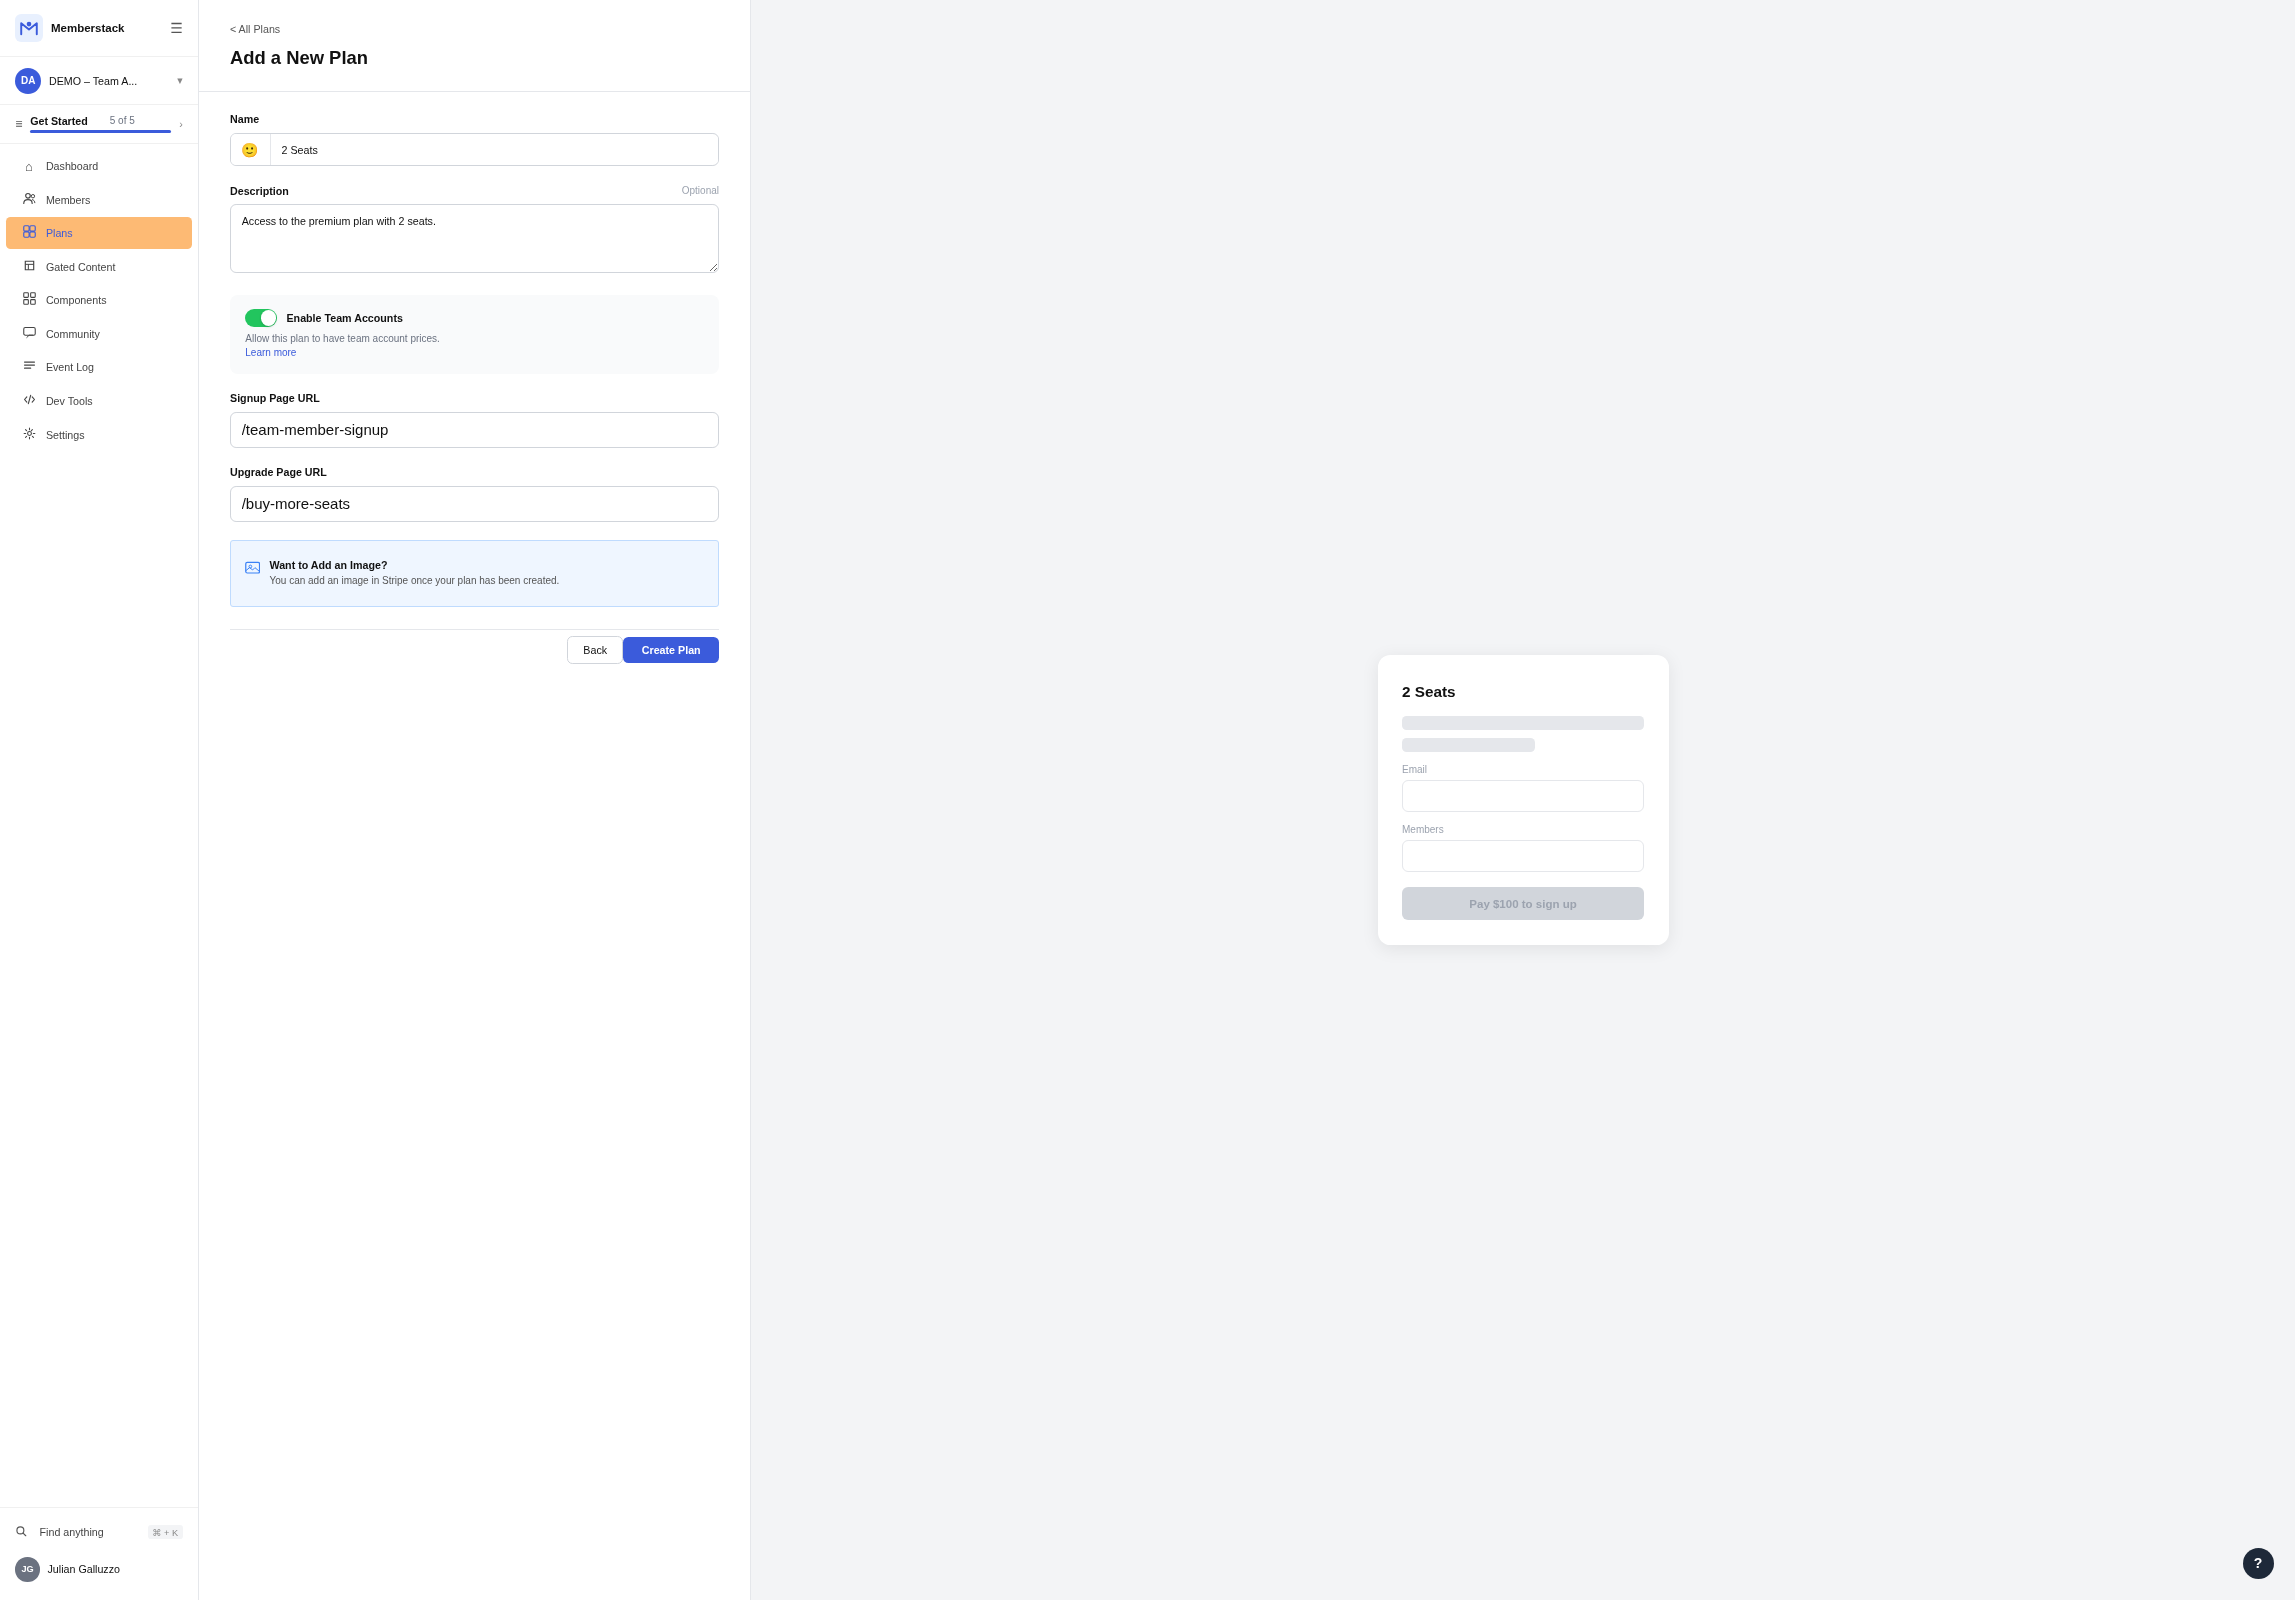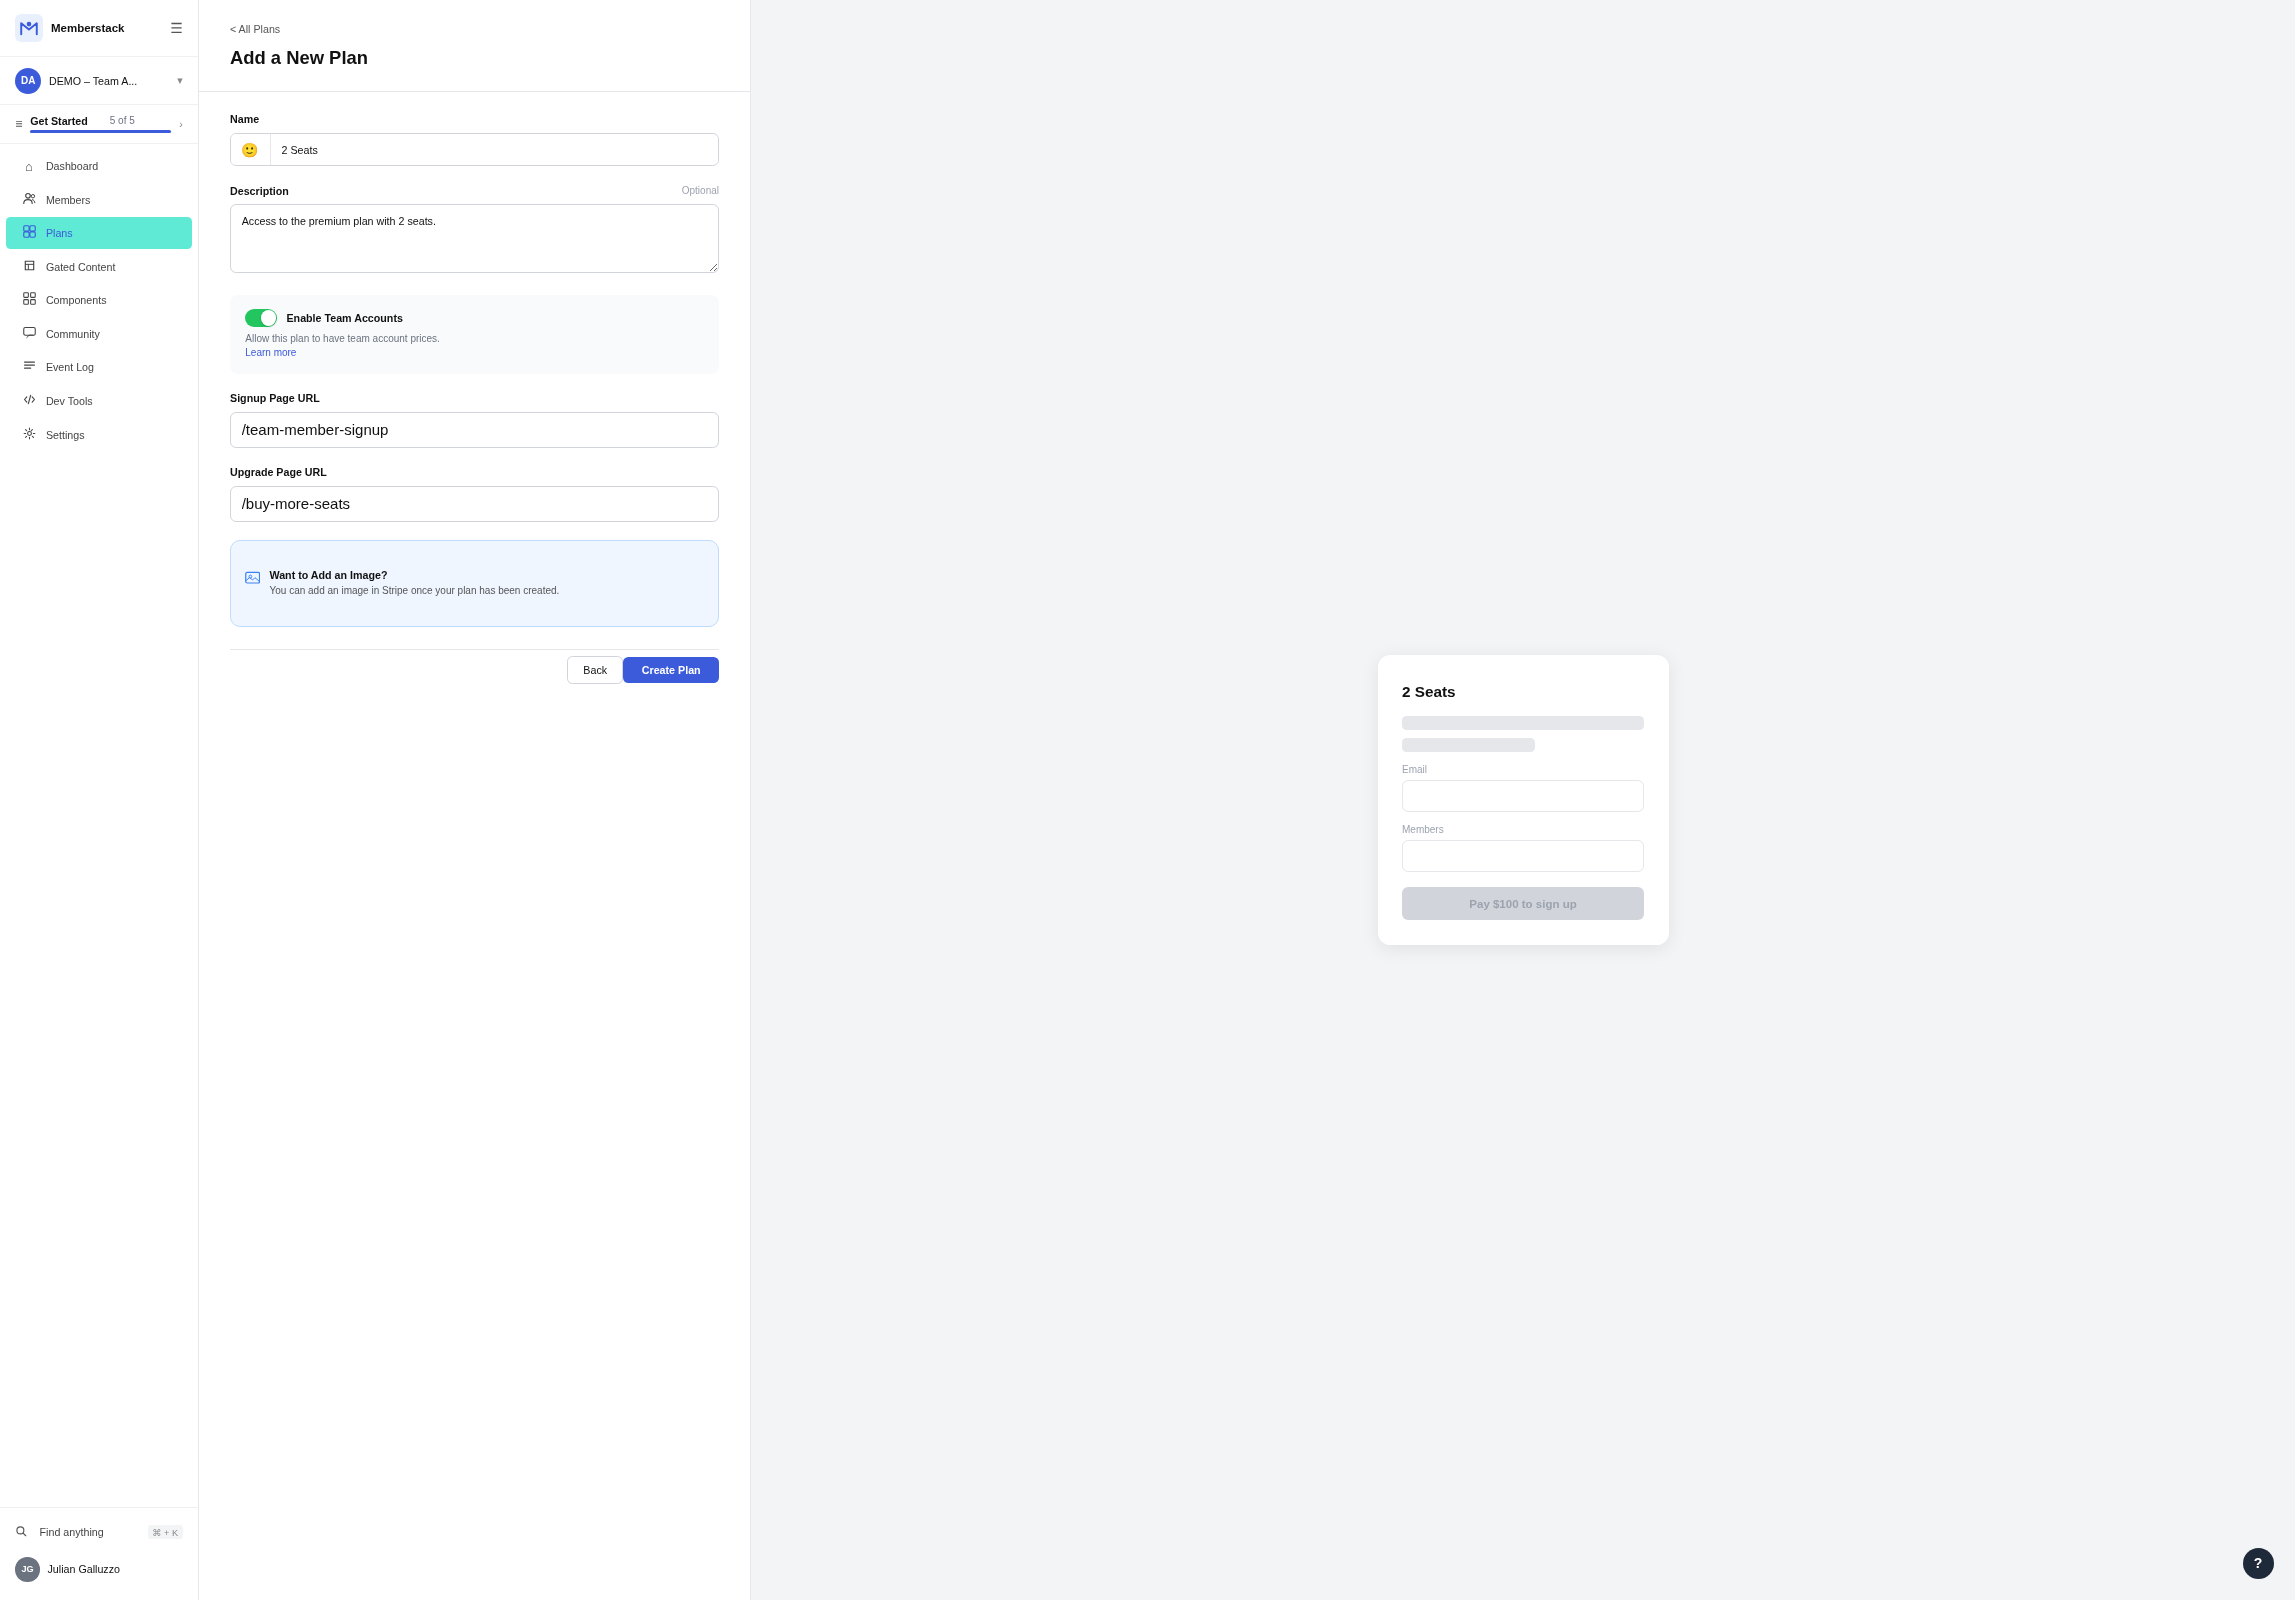--- a/index.html
+++ b/index.html
@@ -143,21 +143,21 @@
       padding: 8.4px 15.3px;
       cursor: pointer;
       border-radius: 4.6px;
       margin: 0.8px 6.1px;
       color: #444;
       font-size: 10.7px;
       font-weight: 500;
     }
 
     .nav-item.active {
-      background: #5eead4;
+      background: #fdba74;
       color: #3b5bdb;
     }
 
     .nav-item .nav-icon {
       font-size: 13px;
       width: 15.3px;
       text-align: center;
     }
 
     .sidebar-bottom {
@@ -376,22 +376,22 @@
       padding: 8.4px 10.7px;
       font-size: 15px;
       color: #111;
       outline: none;
       font-family: inherit;
     }
 
     .image-info-box {
       background: #eff6ff;
       border: 1.2px solid #bfdbfe;
-      border-radius: 10px;
-      padding: 28px 14px;
+      border-radius: 3px;
+      padding: 18px 14px;
       display: flex;
       align-items: flex-start;
       gap: 9.2px;
       margin-bottom: 21.5px;
     }
 
     .image-info-icon {
       color: #3b82f6;
       font-size: 14px;
       margin-top: 1.5px;

